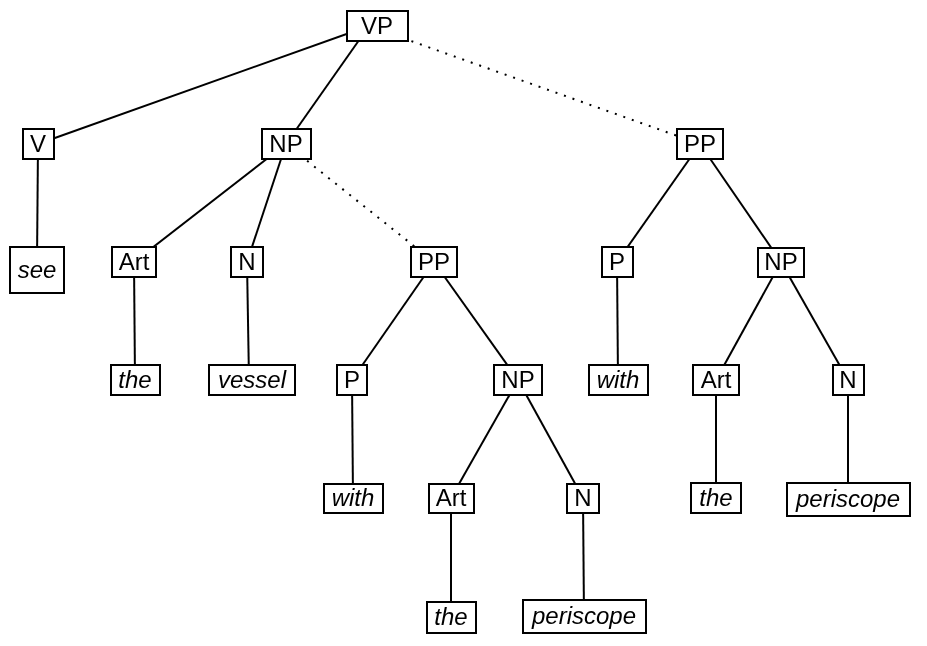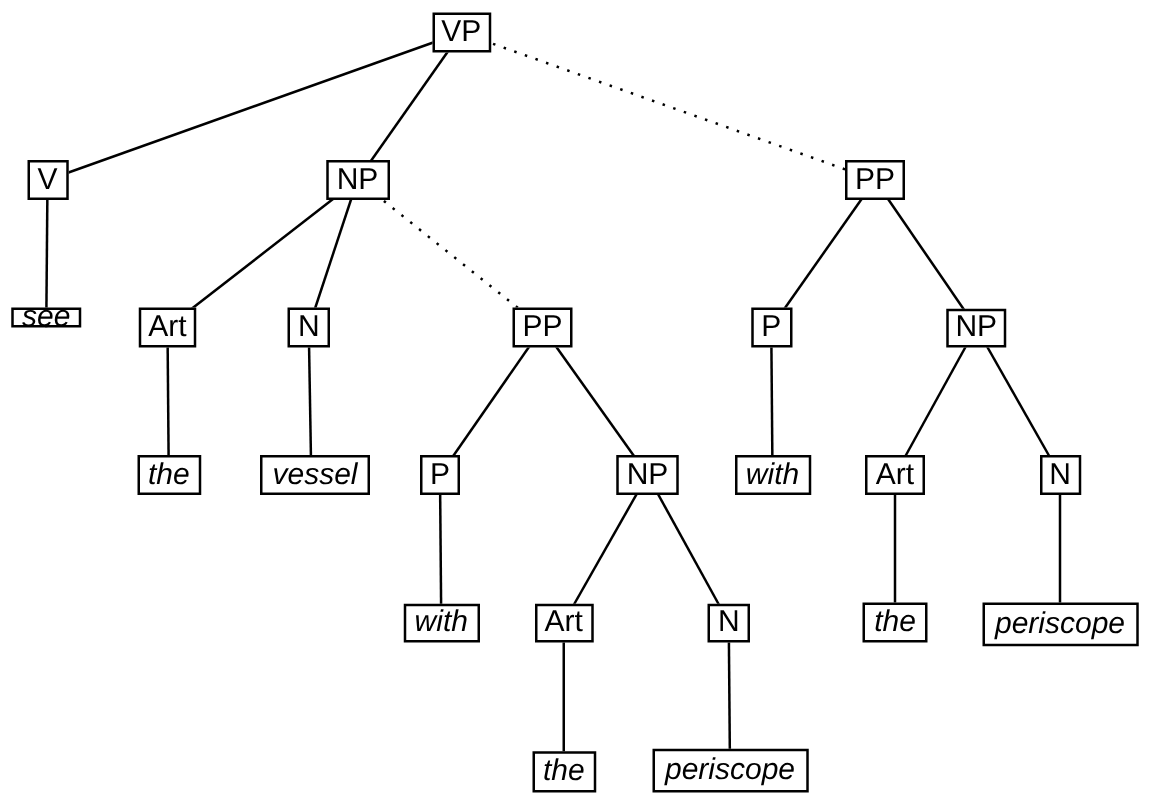--- a/index.html
+++ b/index.html
@@ -65,25 +65,25 @@
       <line x1="583" y1="498" x2="584" y2="616" stroke="#000000" stroke-width="2"></line>
       <line x1="700" y1="144" x2="617" y2="262" stroke="#000000" stroke-width="2"></line>
       <line x1="700" y1="144" x2="781" y2="262" stroke="#000000" stroke-width="2"></line>
       <line x1="617" y1="262" x2="618" y2="380" stroke="#000000" stroke-width="2"></line>
       <line x1="781" y1="262" x2="716" y2="380" stroke="#000000" stroke-width="2"></line>
       <line x1="781" y1="262" x2="848" y2="380" stroke="#000000" stroke-width="2"></line>
       <line x1="716" y1="380" x2="716" y2="498" stroke="#000000" stroke-width="2"></line>
       <line x1="848" y1="380" x2="848" y2="499" stroke="#000000" stroke-width="2"></line>
     </svg>
   <div id="nodes-layer">
-      <div class="node phrase" style="left: 345.5px; top: 10px; width: 47px; height: 32px;">VP</div>
+      <div class="node phrase" style="left: 345.5px; top: 10px; width: 63px; height: 32px;">VP</div>
       <div class="node phrase" style="left: 21.5px; top: 128px; width: 33px; height: 32px;">V</div>
       <div class="node phrase" style="left: 260.5px; top: 128px; width: 51px; height: 32px;">NP</div>
       <div class="node phrase" style="left: 676px; top: 128px; width: 48px; height: 32px;">PP</div>
-      <div class="node word" style="left: 9px; top: 246px; width: 56px; height: 16px;">see</div>
+      <div class="node word" style="left: 9px; top: 246px; width: 56px; height: 48px;">see</div>
       <div class="node phrase" style="left: 111px; top: 246px; width: 46px; height: 32px;">Art</div>
       <div class="node phrase" style="left: 230px; top: 246px; width: 34px; height: 32px;">N</div>
       <div class="node phrase" style="left: 410px; top: 246px; width: 48px; height: 32px;">PP</div>
       <div class="node phrase" style="left: 600.5px; top: 246px; width: 33px; height: 32px;">P</div>
       <div class="node phrase" style="left: 757px; top: 246.5px; width: 48px; height: 31px;">NP</div>
       <div class="node word" style="left: 109.5px; top: 364px; width: 51px; height: 32px;">the</div>
       <div class="node word" style="left: 208px; top: 364px; width: 88px; height: 32px;">vessel</div>
       <div class="node phrase" style="left: 336px; top: 364px; width: 32px; height: 32px;">P</div>
       <div class="node phrase" style="left: 493px; top: 364px; width: 50px; height: 32px;">NP</div>
       <div class="node word" style="left: 587.5px; top: 364px; width: 61px; height: 32px;">with</div>

